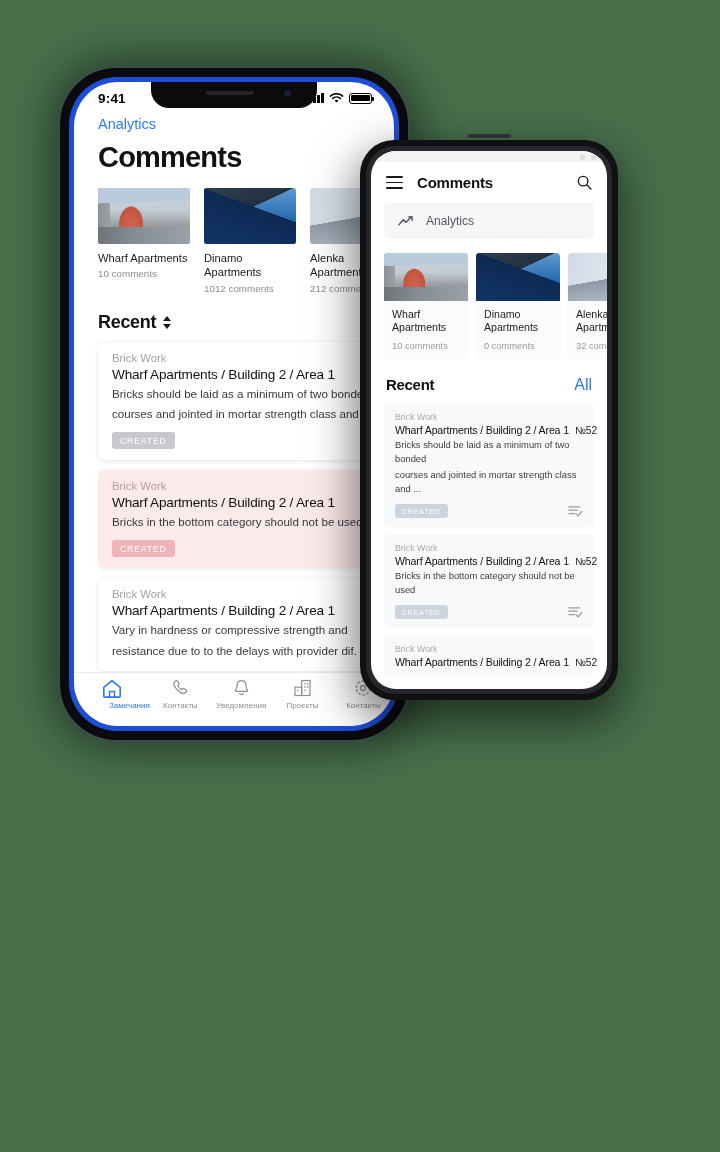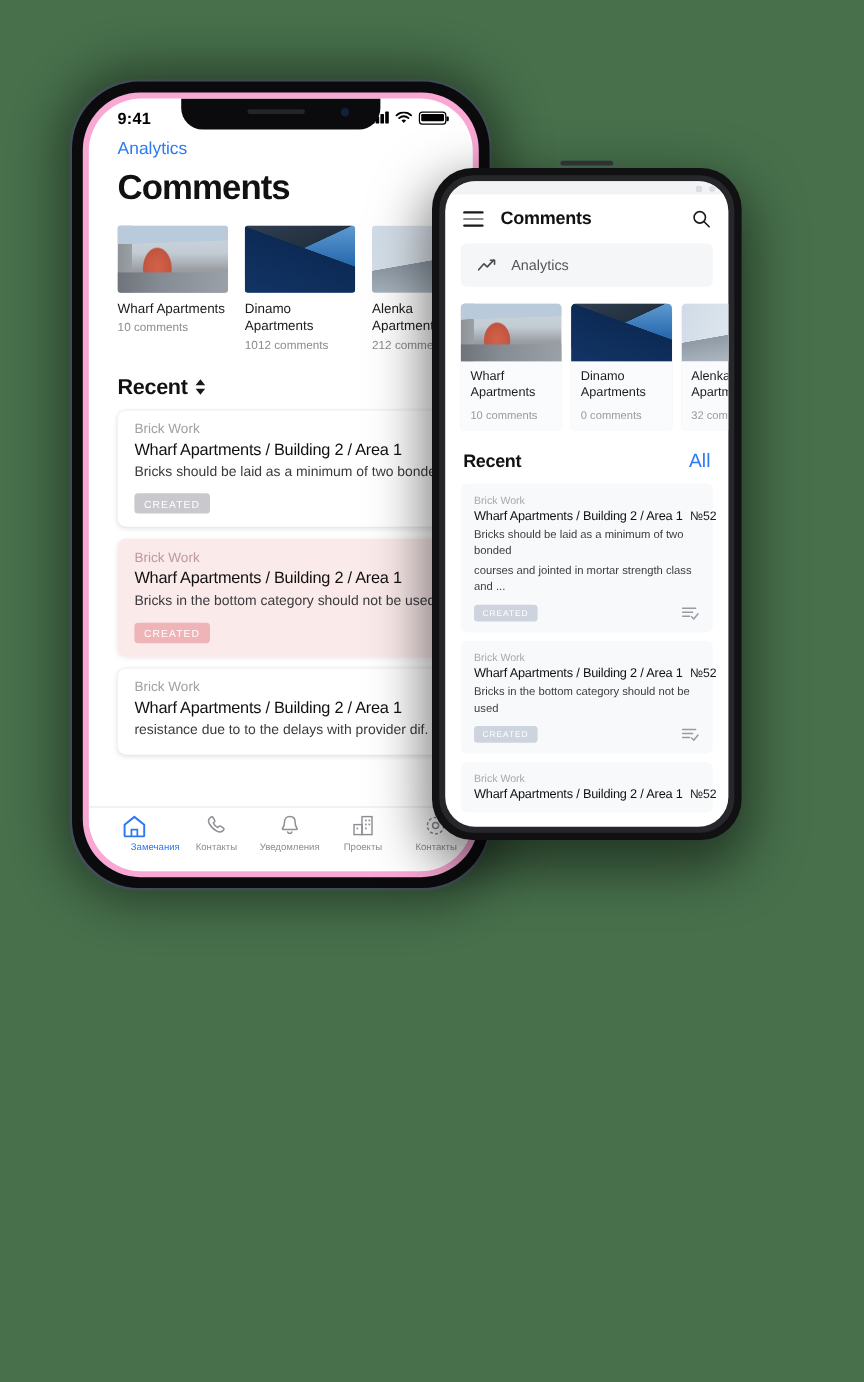--- a/index.html
+++ b/index.html
@@ -15,21 +15,21 @@
   .iphone {
     position: absolute; left: 60px; top: 68px;
     width: 348px; height: 672px;
     background: #0b0b0e;
     border-radius: 56px;
     box-shadow: 0 0 42px 10px rgba(0,0,0,0.45),
                 0 0 2px 1px rgba(120,110,190,0.55);
   }
   .iphone-inner {
     position: absolute; left: 9px; top: 9px; right: 9px; bottom: 9px;
-    background: #f9a8d4;
+    background: #1d4ed8;
     border-radius: 48px;
   }
   .iphone-screen {
     position: absolute; left: 5px; top: 5px; right: 5px; bottom: 5px;
     background: #ffffff;
     border-radius: 44px;
     overflow: hidden;
   }
   .notch {
     position: absolute; left: 50%; transform: translateX(-50%); top: 0;
@@ -300,39 +300,41 @@
           </div>
 
           <div class="ios-cards">
             <div class="ios-card">
               <div class="ios-card-top">
                 <span class="ios-card-cat">Brick Work</span>
 
               </div>
               <div class="ios-card-title">Wharf Apartments / Building 2 / Area 1</div>
               <div class="ios-card-desc">Bricks should be laid as a minimum of two bonded</div>
+              <div class="ios-card-desc">courses and jointed in mortar strength class and</div>
               <div class="badge">CREATED</div>
             </div>
 
             <div class="ios-card alert">
               <div class="ios-card-top">
                 <span class="ios-card-cat">Brick Work</span>
 
               </div>
               <div class="ios-card-title">Wharf Apartments / Building 2 / Area 1</div>
               <div class="ios-card-desc">Bricks in the bottom category should not be used</div>
               <div class="badge">CREATED</div>
             </div>
 
             <div class="ios-card">
               <div class="ios-card-top">
                 <span class="ios-card-cat">Brick Work</span>
 
               </div>
               <div class="ios-card-title">Wharf Apartments / Building 2 / Area 1</div>
+              <div class="ios-card-desc">Vary in hardness or compressive strength and</div>
               <div class="ios-card-desc">resistance due to to the delays with provider dif.</div>
             </div>
           </div>
 
           <div class="ios-tabbar">
             <div class="tab active">
               <svg width="22" height="20" viewBox="0 0 24 22">
                 <path d="M3 10.2 12 3l9 7.2V20a1 1 0 0 1-1 1H4a1 1 0 0 1-1-1v-9.8z" fill="none" stroke="#2b7af3" stroke-width="1.8" stroke-linejoin="round"></path>
                 <path d="M9.3 21v-6.2h5.4V21" fill="none" stroke="#2b7af3" stroke-width="1.6"></path>
               </svg>

